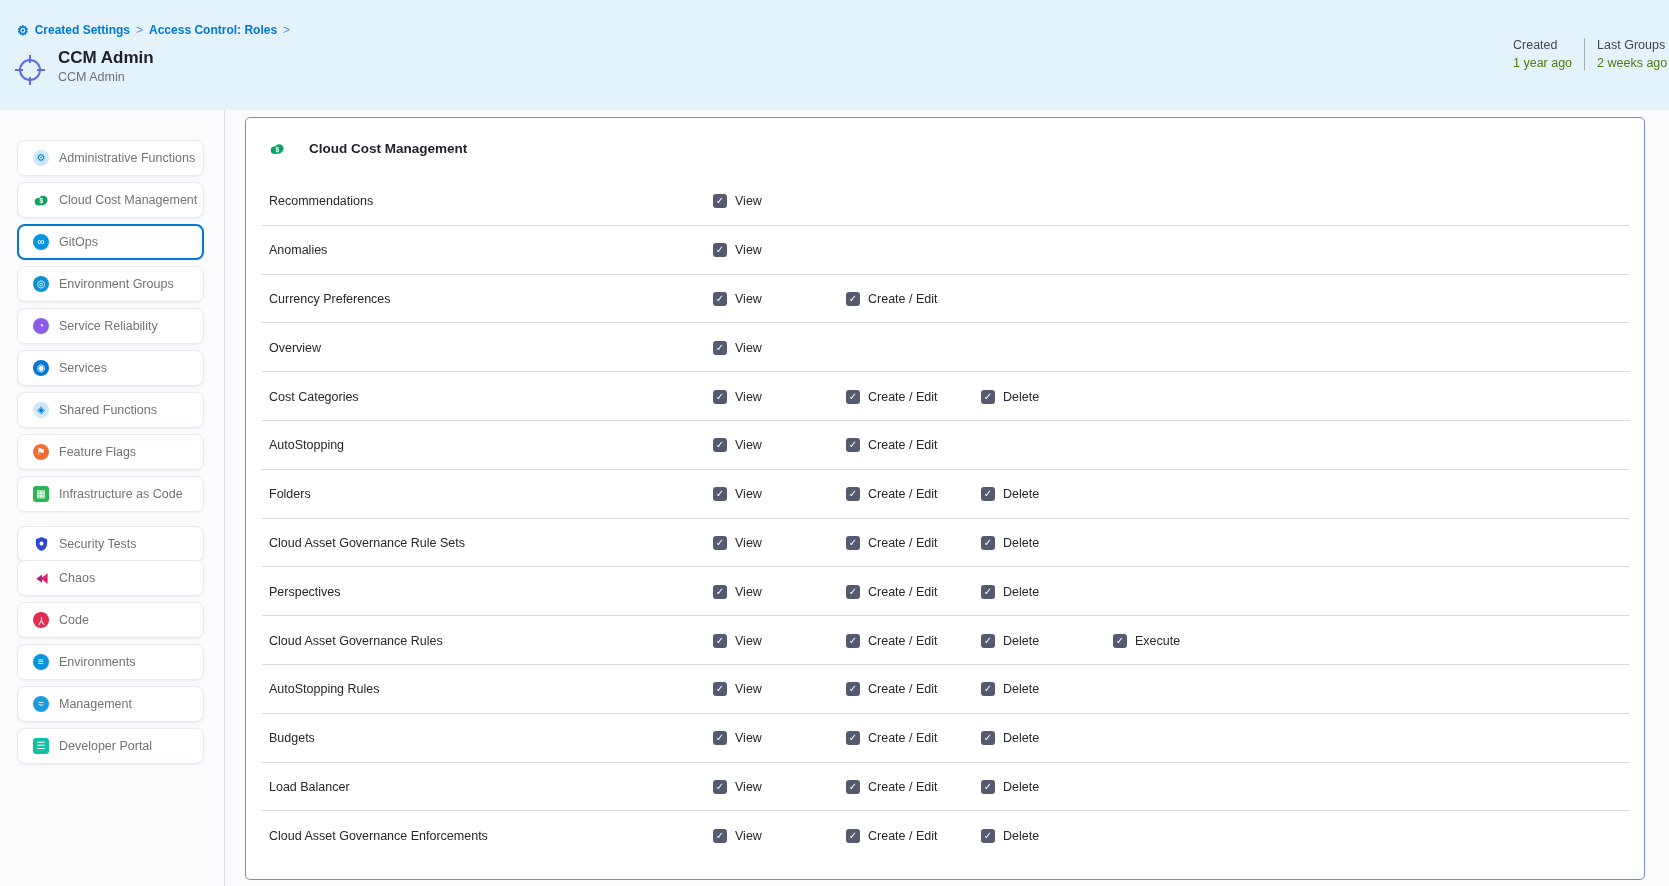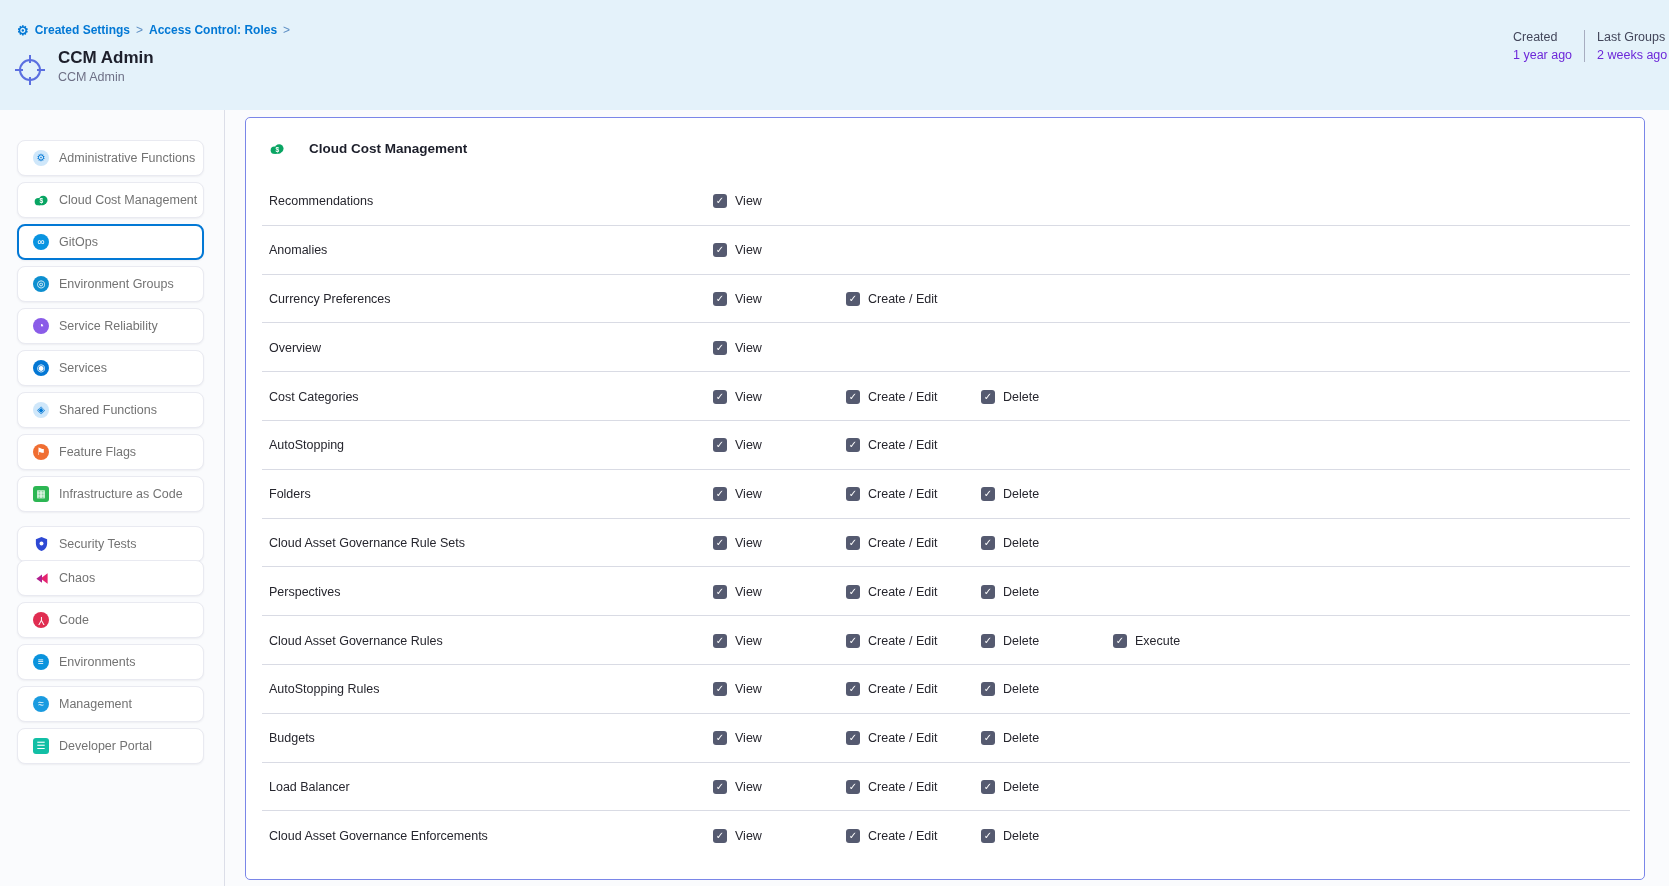--- a/index.html
+++ b/index.html
@@ -11,24 +11,24 @@
   
   .topbar{position:absolute;left:0;top:0;width:1669px;height:110px;background:#e4f2fa;}
   .breadcrumb{position:absolute;left:17px;top:23px;display:flex;align-items:center;gap:6px;
     font-size:12px;font-weight:bold;color:#0278d5;}
   .crumb{cursor:pointer;}
   .crumb-sep{color:#5d8fc4;font-weight:normal;}
   .gear-glyph{font-size:13px;line-height:1;color:#0278d5;}
   .role-icon{position:absolute;left:13px;top:53px;}
   .role-title{position:absolute;left:58px;top:48px;font-size:17px;font-weight:bold;color:#1d1f2b;}
   .role-subtitle{position:absolute;left:58px;top:70px;font-size:12.5px;color:#6e7086;}
-  .meta{position:absolute;left:1513px;top:30px;display:flex;align-items:stretch;gap:12px;}
+  .meta{position:absolute;left:1513px;top:38px;display:flex;align-items:stretch;gap:12px;}
   .meta-col{display:flex;flex-direction:column;gap:4px;}
   .meta-label{font-size:12.5px;color:#42465a;}
-  .meta-value{font-size:12.5px;color:#6d28d9;}
+  .meta-value{font-size:12.5px;color:#4d7c0f;}
   .meta-divider{width:1px;background:#a7adc0;}
   
   .sidebar-divider{position:absolute;left:224px;top:110px;width:1px;height:776px;background:#dcdee8;}
   .sidebar{position:absolute;left:17px;top:140px;width:187px;}
   .side-item{position:absolute;left:0;width:187px;height:36px;background:#ffffff;
     border:1px solid #e9eaf1;border-radius:8px;box-sizing:border-box;
     display:flex;align-items:center;padding-left:15px;cursor:pointer;
     box-shadow:0 1px 2px rgba(40,41,61,0.06);}
   .side-item.selected{border:2px solid #0278d5;padding-left:14px;}
   .side-icon{width:16px;height:16px;border-radius:50%;margin-right:10px;flex:none;

